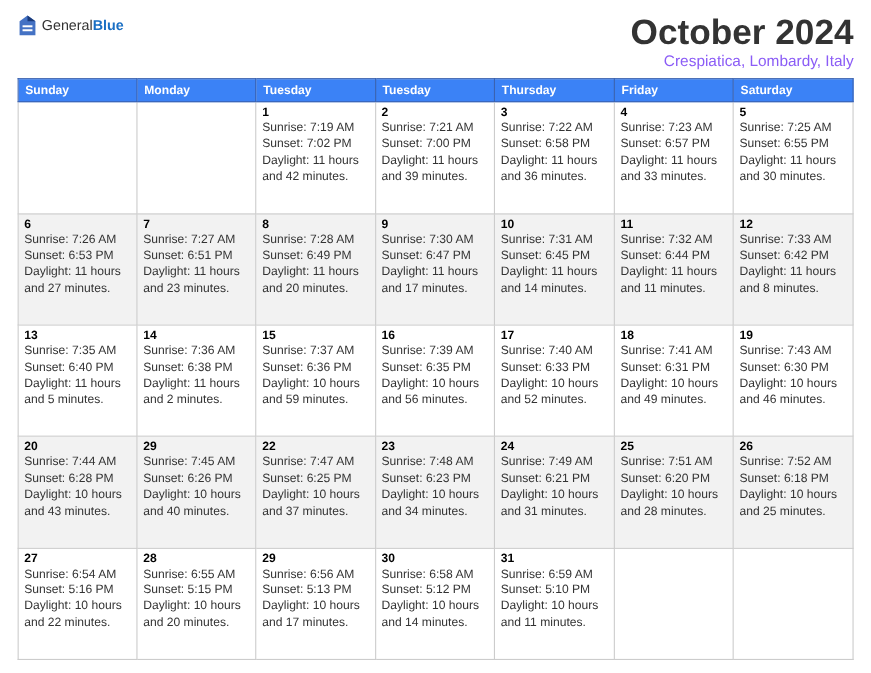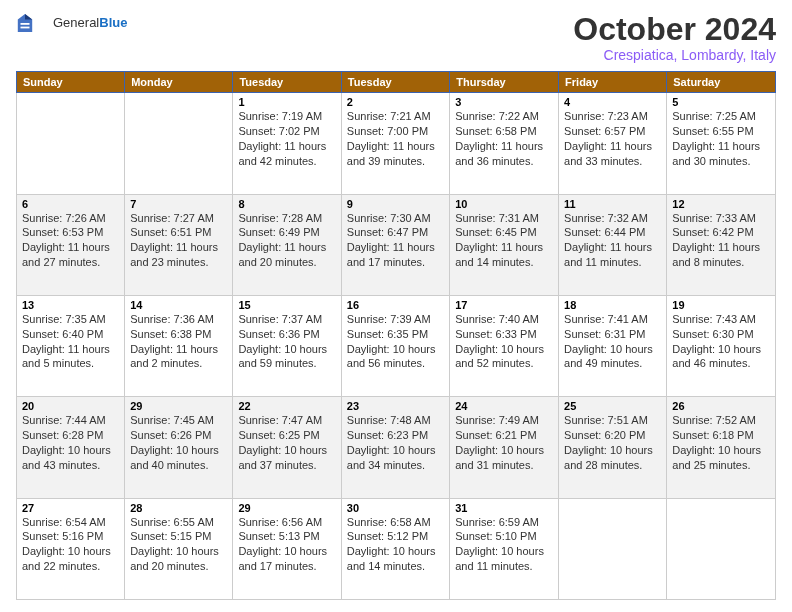--- a/index.html
+++ b/index.html
@@ -19,21 +19,21 @@
     }
     .header {
       display: flex;
       justify-content: space-between;
       align-items: flex-start;
       margin-bottom: 8px;
     }
     .logo {
       display: flex;
       align-items: center;
-      gap: 17px;
+      gap: 2px;
     }
     .logo-text {
       font-size: 13px;
       line-height: 1.2;
     }
     .logo-general { color: #333; font-weight: normal; }
     .logo-blue { color: #1a6fc4; font-weight: bold; }
     .logo-icon {
       width: 18px;
       height: 22px;
@@ -52,21 +52,21 @@
       font-size: 14px;
       color: #8b5cf6;
     }
     .calendar {
       flex: 1;
       border-collapse: collapse;
       width: 100%;
       font-size: 10px;
     }
     .calendar th {
-      background-color: #a16207;
+      background-color: #3b82f6;
       color: white;
       padding: 4px 6px;
       text-align: left;
       font-size: 11px;
       font-weight: bold;
       border: 1px solid #3a62b0;
     }
     .calendar td {
       border: 1px solid #ccc;
       padding: 3px 5px;

